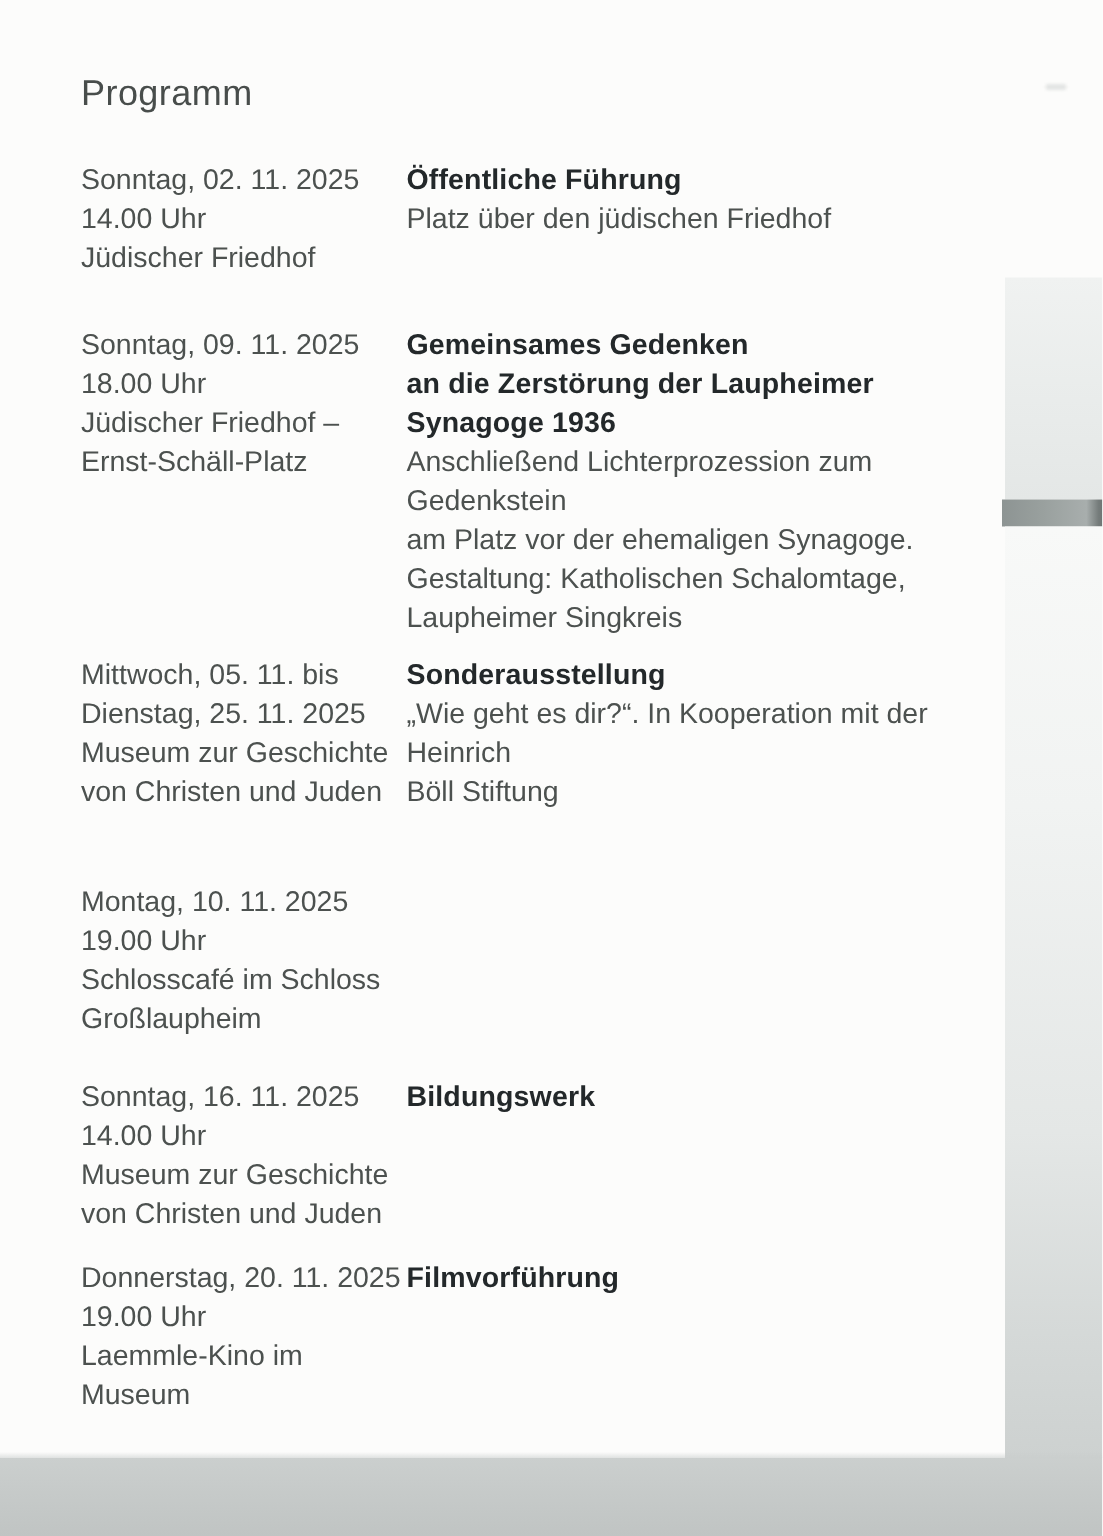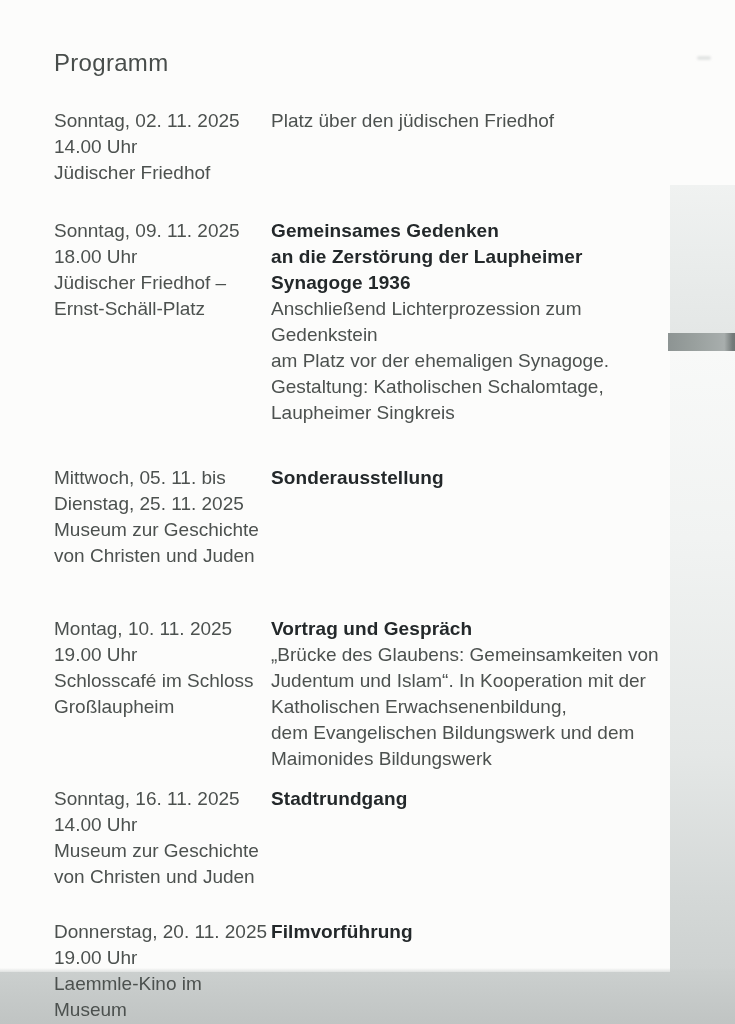--- a/index.html
+++ b/index.html
@@ -96,24 +96,24 @@
     font-weight: 700;
     color: var(--heading-text, #23282a);
     white-space: pre-line;
     letter-spacing: 0.1px;
   }
   .event-desc {
     color: var(--body-text, #4c514f);
     white-space: pre-line;
   }
   .mb-e1 { margin-bottom: 32px; }
-  .mb-e2 { margin-bottom: 39px; }
+  .mb-e2 { margin-bottom: 12px; }
   .mb-e3 { margin-bottom: 47px; }
-  .mb-e4 { margin-bottom: 14px; }
-  .mb-e5 { margin-bottom: 29px; }
+  .mb-e4 { margin-bottom: 26px; }
+  .mb-e5 { margin-bottom: 17px; }
 </style>
 </head>
 <body>
 
 <div class="page">
 
   <div class="edge-strip-upper"></div>
   <div class="edge-dark-band"></div>
   <div class="edge-strip-lower"></div>
   <div class="bottom-band"></div>
@@ -121,20 +121,21 @@
 
   <div class="content">
 
     <h1 class="page-title">Programm</h1>
 
     <div class="entry mb-e1">
       <div class="when">Sonntag, 02. 11. 2025
 14.00 Uhr
 Jüdischer Friedhof</div>
       <div class="what">
+        <div class="event-title">Öffentliche Führung</div>
         <div class="event-desc">Platz über den jüdischen Friedhof</div>
       </div>
     </div>
 
     <div class="entry mb-e2">
       <div class="when">Sonntag, 09. 11. 2025
 18.00 Uhr
 Jüdischer Friedhof –
 Ernst-Schäll-Platz</div>
       <div class="what">
@@ -148,45 +149,39 @@
       </div>
     </div>
 
     <div class="entry mb-e3">
       <div class="when">Mittwoch, 05. 11. bis
 Dienstag, 25. 11. 2025
 Museum zur Geschichte
 von Christen und Juden</div>
       <div class="what">
         <div class="event-title">Sonderausstellung</div>
+        <div class="event-desc">„Wie geht es dir?“. In Kooperation mit der Heinrich
+Böll Stiftung</div>
       </div>
     </div>
 
     <div class="entry mb-e4">
       <div class="when">Montag, 10. 11. 2025
 19.00 Uhr
 Schlosscafé im Schloss
 Großlaupheim</div>
-      <div class="what">
-        <div class="event-title">Vortrag und Gespräch</div>
-        <div class="event-desc">„Brücke des Glaubens: Gemeinsamkeiten von
-Judentum und Islam“. In Kooperation mit der
-Katholischen Erwachsenenbildung,
-dem Evangelischen Bildungswerk und dem
-Maimonides Bildungswerk</div>
-      </div>
     </div>
 
     <div class="entry mb-e5">
       <div class="when">Sonntag, 16. 11. 2025
 14.00 Uhr
 Museum zur Geschichte
 von Christen und Juden</div>
       <div class="what">
-        <div class="event-title">Stadtrundgang</div>
+        <div class="event-title">Bildungswerk</div>
       </div>
     </div>
 
     <div class="entry">
       <div class="when">Donnerstag, 20. 11. 2025
 19.00 Uhr
 Laemmle-Kino im Museum</div>
       <div class="what">
         <div class="event-title">Filmvorführung</div>
       </div>

